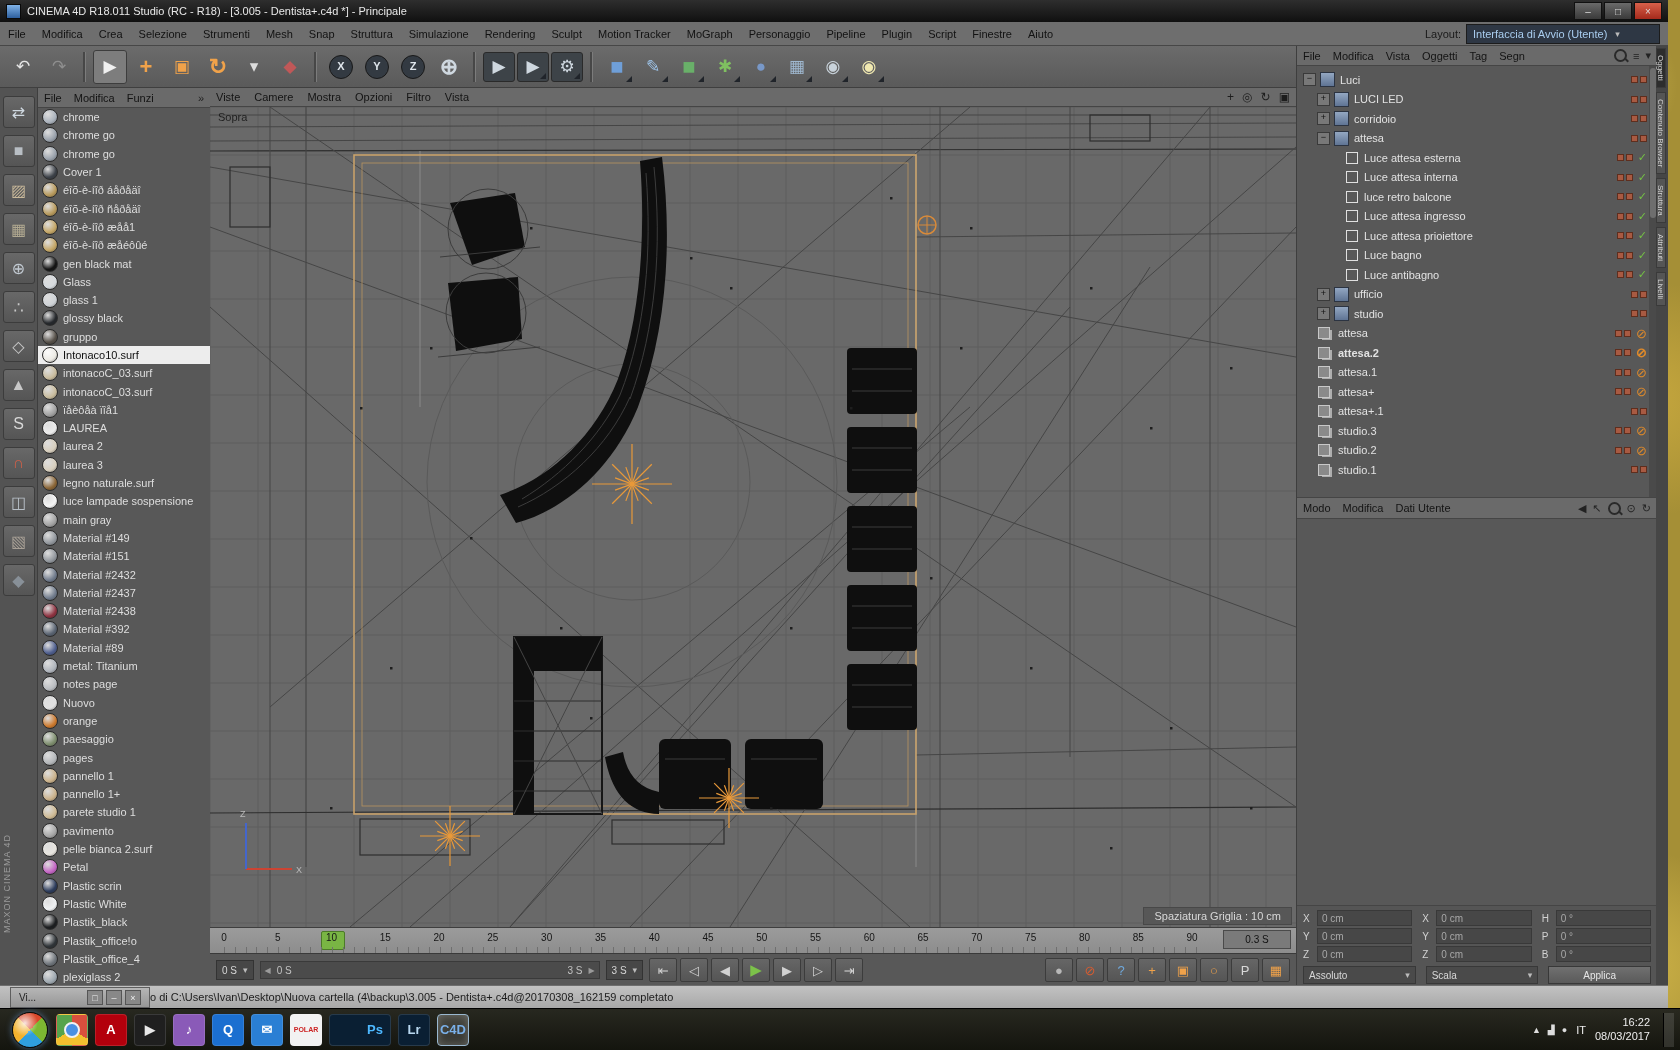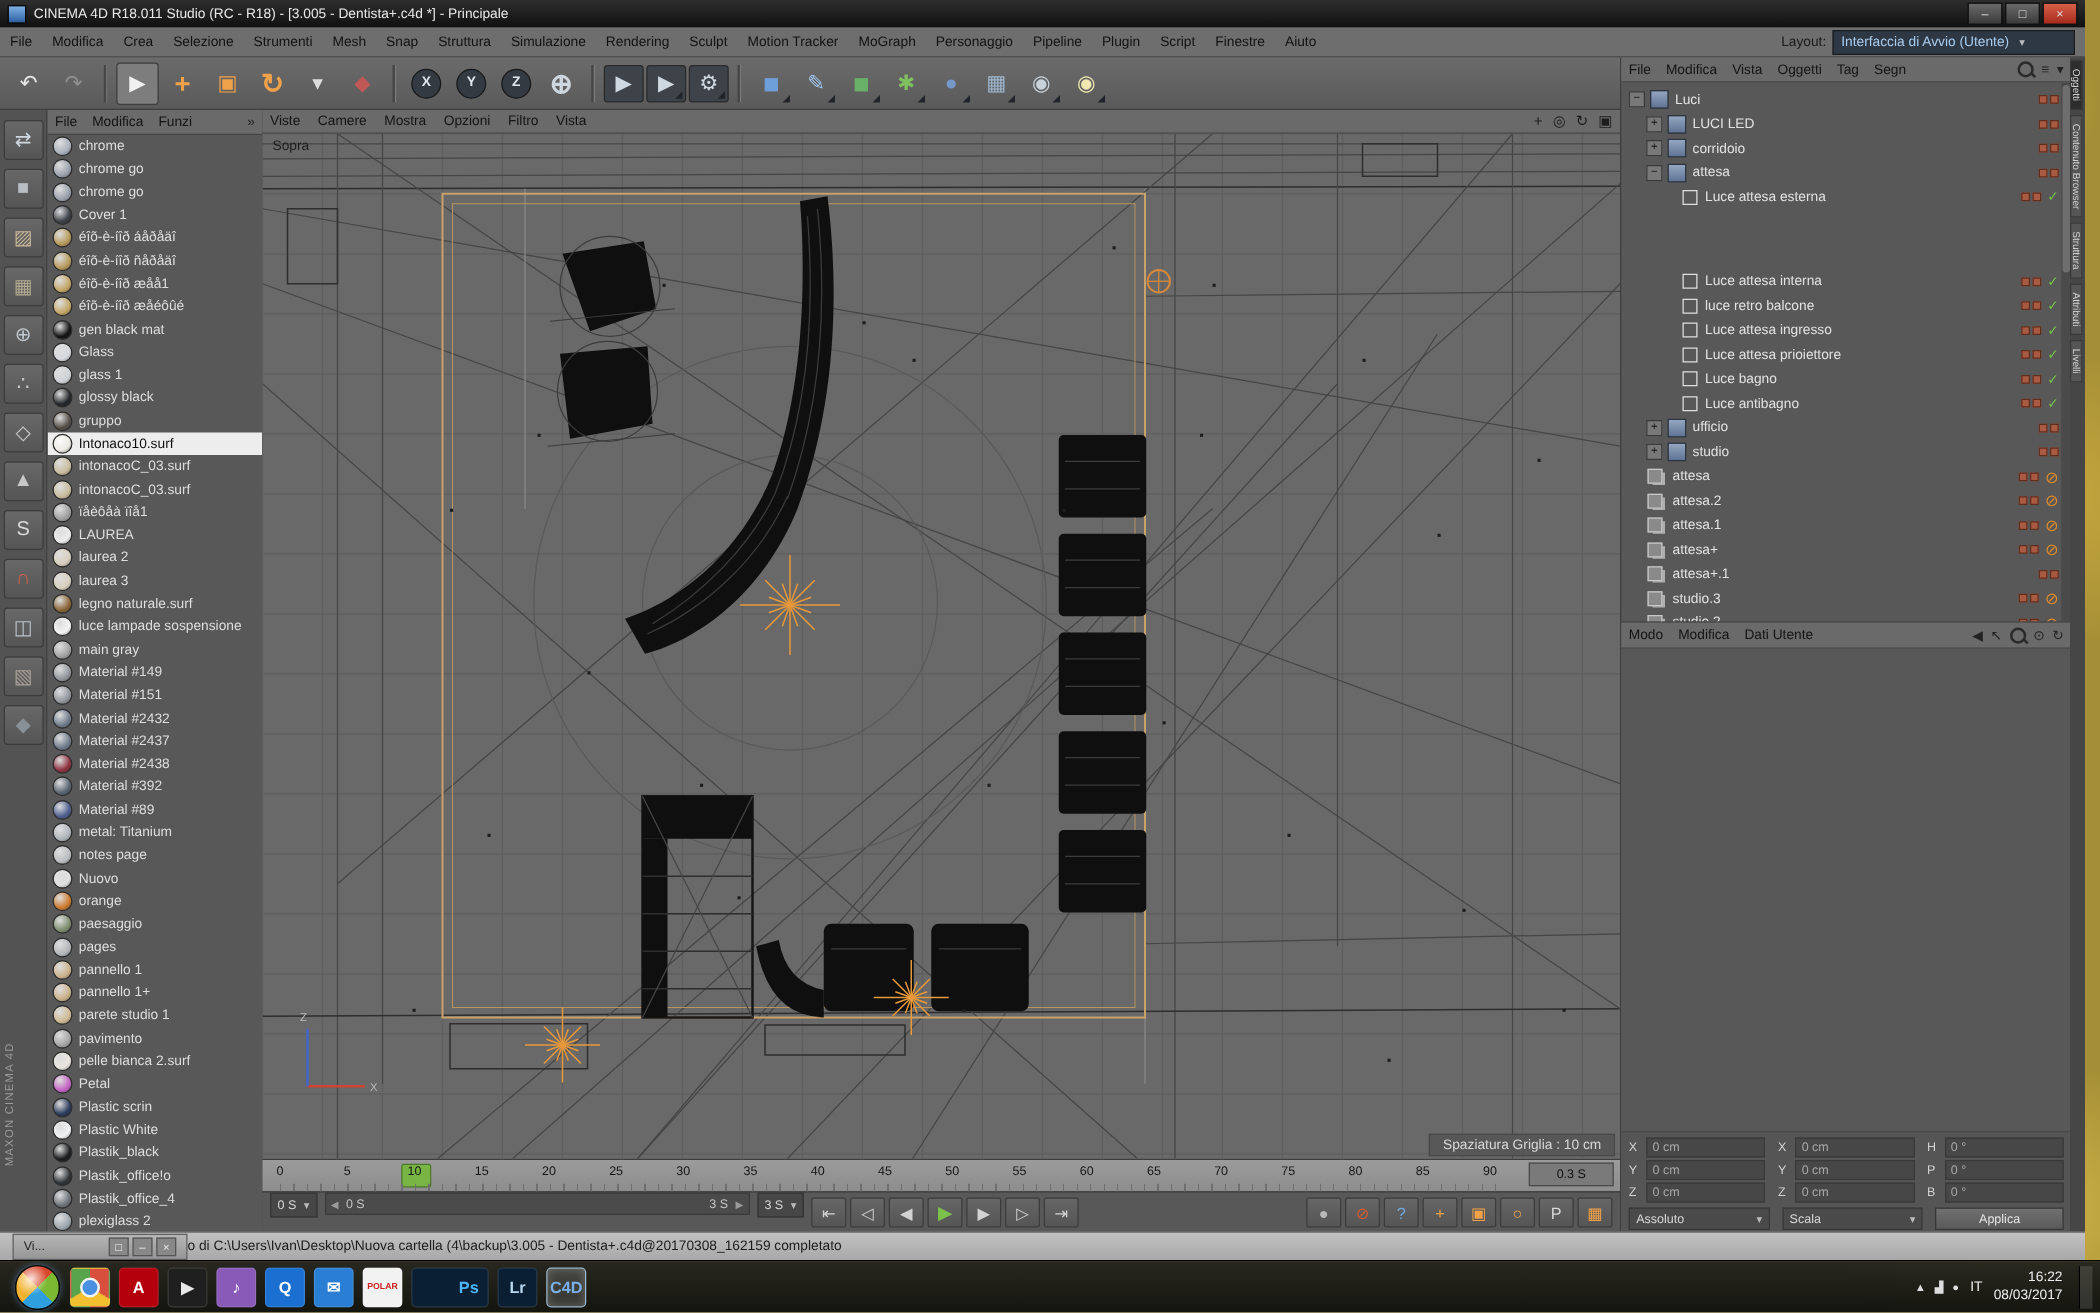--- a/index.html
+++ b/index.html
@@ -73,21 +73,21 @@
   .grid-label{position:absolute;right:4px;bottom:2px;background:#575757;color:#d8d8d8;padding:2px 10px;font-size:11px;border:1px solid #484848;}
   
   .ruler{position:relative;height:25px;background:linear-gradient(#9b9b9b,#8d8d8d);border-bottom:1px solid #3a3a3a;color:#161616;}
   .ruler::after{content:"";position:absolute;left:14px;right:94px;bottom:0;height:6px;
     background:repeating-linear-gradient(90deg,#6f6f6f 0 1px,transparent 1px 10.8px);}
   .tick{position:absolute;top:4px;transform:translateX(-50%);font-size:10px;}
   .marker{position:absolute;top:3px;width:22px;height:17px;background:#79b544;border:1px solid #4c7a28;border-radius:2px;}
   .framebox{position:absolute;right:5px;top:2px;width:66px;height:17px;background:#7a7a7a;border:1px solid #4a4a4a;
     display:flex;align-items:center;justify-content:center;font-size:10px;color:#111;}
   
-  .transport{height:32px;background:#585858;display:flex;padding:0 6px;gap:6px;box-sizing:border-box;}
+  .transport{height:32px;background:#585858;display:flex;align-items:center;padding:0 6px;gap:6px;box-sizing:border-box;}
   .tfield{height:18px;background:#474747;border:1px solid #333;color:#d6d6d6;font-size:10px;display:flex;align-items:center;gap:6px;padding:0 5px;}
   .trange{flex:0 0 330px;height:16px;background:#4b4b4b;border:1px solid #3a3a3a;color:#c2c2c2;font-size:10px;
     display:flex;align-items:center;padding:0 4px;gap:6px;}
   .trange .spacer{flex:1;}
   .rar{font-size:8px;color:#9a9a9a;}
   .t-btn{width:26px;height:22px;display:flex;align-items:center;justify-content:center;color:#d2d2d2;font-size:13px;
     background:linear-gradient(#666,#555);border:1px solid #3c3c3c;border-radius:2px;}
   #transport-buttons,#record-buttons{display:flex;gap:3px;align-items:center;}
   .tspace{flex:1;}
   
@@ -885,21 +885,21 @@
             <span class="ico-light"></span>
             <span>Luce attesa esterna</span>
             <span class="row-right">
               <span class="dots">
                 <span class="dot"></span>
                 <span class="dot"></span>
               </span>
               <span class="check">✓</span>
             </span>
           </div>
-          <div class="tree-row" style="padding-left: 34px; margin-top: 48px;">
+          <div class="tree-row" style="padding-left: 34px;">
             <span style="width: 15px; flex: 0 0 15px;"></span>
             <span class="ico-light"></span>
             <span>Luce attesa interna</span>
             <span class="row-right">
               <span class="dots">
                 <span class="dot"></span>
                 <span class="dot"></span>
               </span>
               <span class="check">✓</span>
             </span>
@@ -991,21 +991,21 @@
             <span class="ico-inst"></span>
             <span>attesa</span>
             <span class="row-right">
               <span class="dots">
                 <span class="dot"></span>
                 <span class="dot"></span>
               </span>
               <span class="ban">⊘</span>
             </span>
           </div>
-          <div class="tree-row" style="padding-left: 6px;">
+          <div class="tree-row" style="padding-left: 6px; font-weight: bold;">
             <span style="width: 15px; flex: 0 0 15px;"></span>
             <span class="ico-inst"></span>
             <span>attesa.2</span>
             <span class="row-right">
               <span class="dots">
                 <span class="dot"></span>
                 <span class="dot"></span>
               </span>
               <span class="ban">⊘</span>
             </span>

